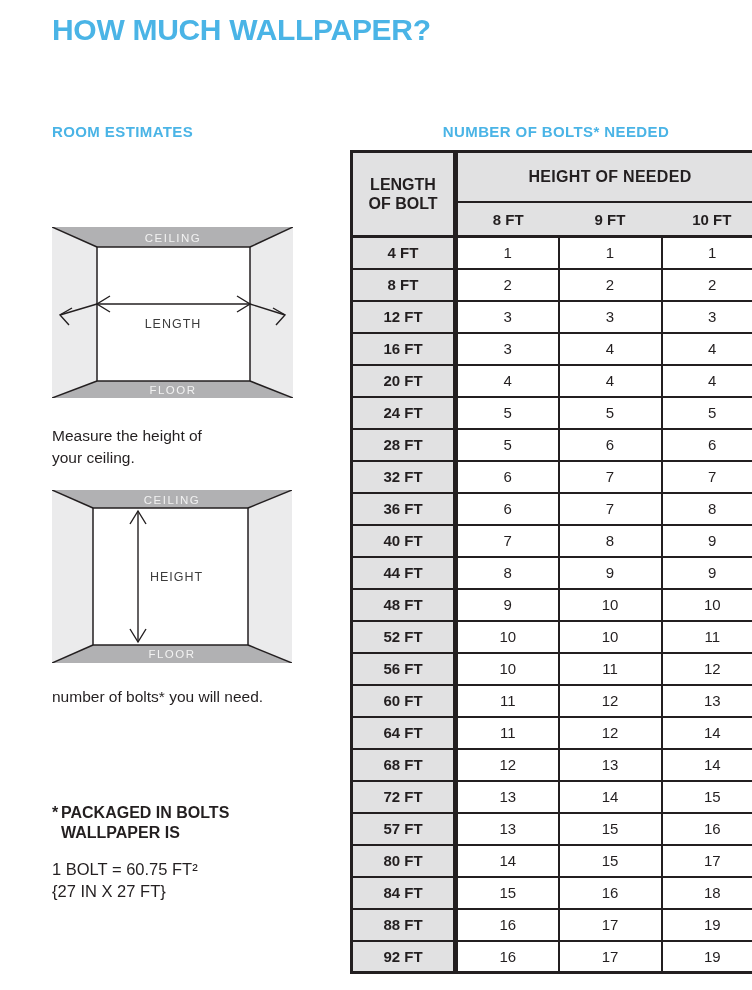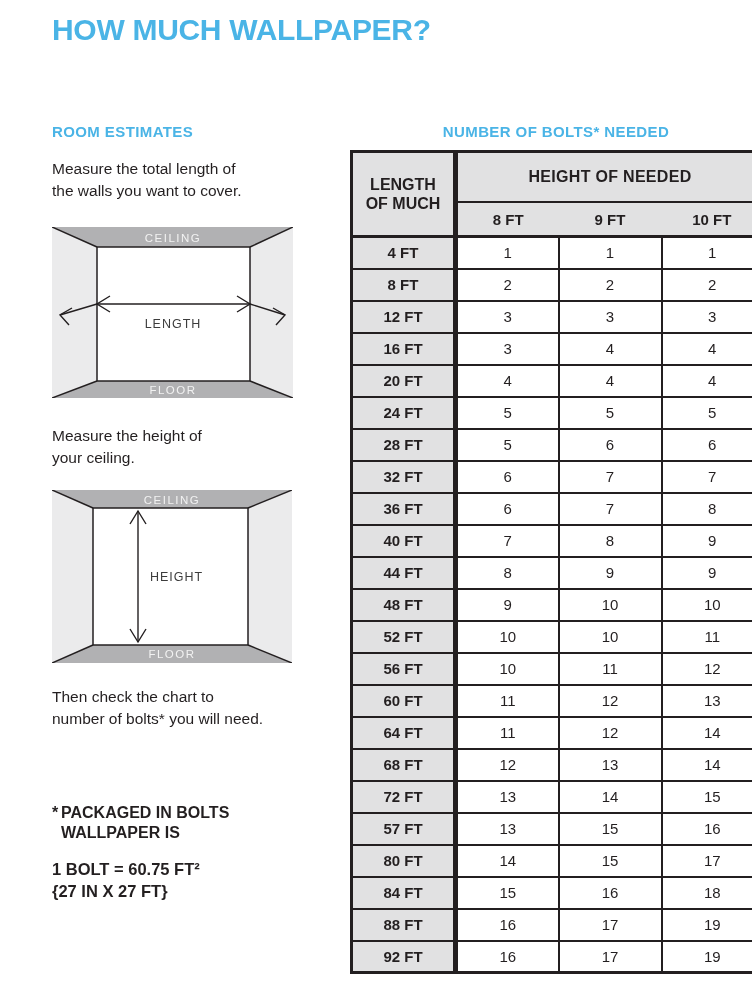--- a/index.html
+++ b/index.html
@@ -22,21 +22,21 @@
   #para-chart  { top:686px; }
   .diagram { position:absolute; left:22px; }
   #diagram-length { top:227px; }
   #diagram-height { top:490px; }
   .footnote {
     position:absolute; left:22px; top:803px; font-size:16px; font-weight:bold;
     line-height:20px; display:flex;
   }
   .footnote .star { width:9px; }
   .bolt-info {
-    position:absolute; left:22px; top:858px; font-size:16.5px; font-weight:bold; line-height:22px;
+    position:absolute; left:22px; top:858px; font-size:16.5px; font-weight:normal; line-height:22px;
   }
   
   .bolts-table {
     position:absolute; left:320px; top:150px;
     border-collapse:collapse; table-layout:fixed; width:412px;
     font-size:15px;
   }
   .bolts-table col.c0 { width:104px; }
   .bolts-table col.c1 { width:103px; }
   .bolts-table col.c2 { width:103px; }
@@ -58,24 +58,20 @@
 </style>
 </head>
 <body>
 
 <div class="page">
 
   <h1 class="page-title accent" style="color: rgb(74, 180, 230);">HOW MUCH WALLPAPER?</h1>
 
   <h2 id="room-estimates-heading" class="section-heading accent" style="color: rgb(74, 180, 230);">ROOM ESTIMATES</h2>
 
-  <div id="para-length" class="para">
-    <div>Measure the total length of</div>
-    <div>the walls you want to cover.</div>
-  </div>
 
   <svg id="diagram-length" class="diagram" width="241" height="171" viewBox="0 0 241 171">
     <rect x="0" y="0" width="241" height="171" fill="#ffffff"></rect>
     <polygon points="0,0 241,0 198,20 45,20" fill="#b1b1b3"></polygon>
     <polygon points="45,154 198,154 241,171 0,171" fill="#b1b1b3"></polygon>
     <polygon points="0,0 45,20 45,154 0,171" fill="#ebebec"></polygon>
     <polygon points="241,0 198,20 198,154 241,171" fill="#ebebec"></polygon>
     <rect x="45" y="20" width="153" height="134" fill="#ffffff" stroke="#231f20" stroke-width="1.5"></rect>
     <g stroke="#231f20" stroke-width="1.5">
       <line x1="0" y1="0" x2="45" y2="20"></line>
@@ -119,21 +115,20 @@
       <line x1="86" y1="21" x2="86" y2="152"></line>
       <polyline points="78,34 86,21 94,34"></polyline>
       <polyline points="78,139 86,152 94,139"></polyline>
     </g>
     <text x="120" y="13.5" text-anchor="middle" font-size="11.5" letter-spacing="1.5" fill="#f2f2f2">CEILING</text>
     <text x="120" y="168" text-anchor="middle" font-size="11.5" letter-spacing="1.5" fill="#f2f2f2">FLOOR</text>
     <text x="98" y="91" text-anchor="start" font-size="12.5" letter-spacing="1" fill="#3c3c3c">HEIGHT</text>
   </svg>
 
   <div id="para-chart" class="para">
-    <div>Then check the chart to</div>
     <div>number of bolts* you will need.</div>
   </div>
 
   <div class="footnote">
     <span class="star">*</span>
     <div>
       <div>PACKAGED IN BOLTS</div>
       <div>WALLPAPER IS</div>
     </div>
   </div>
@@ -149,21 +144,21 @@
     <colgroup>
         <col class="c0">
         <col class="c1">
         <col class="c2">
         <col class="c3">
       </colgroup>
     <thead>
       <tr>
         <th class="corner" rowspan="2">
           <div>LENGTH</div>
-          <div>OF MUCH</div>
+          <div>OF BOLT</div>
         </th>
         <th class="group" colspan="3">HEIGHT OF NEEDED</th>
       </tr>
       <tr class="subhead">
           <th>8 FT</th>
           <th>9 FT</th>
           <th>10 FT</th>
         </tr>
     </thead>
     <tbody>

